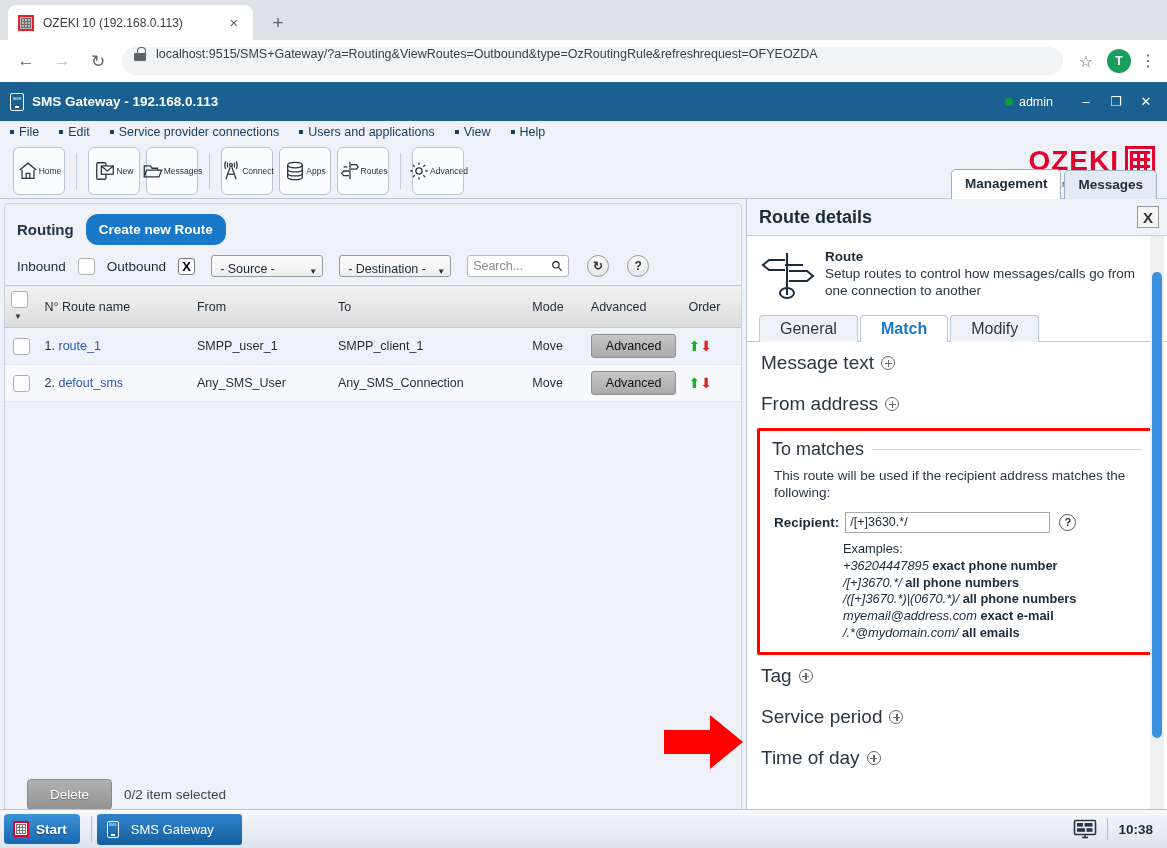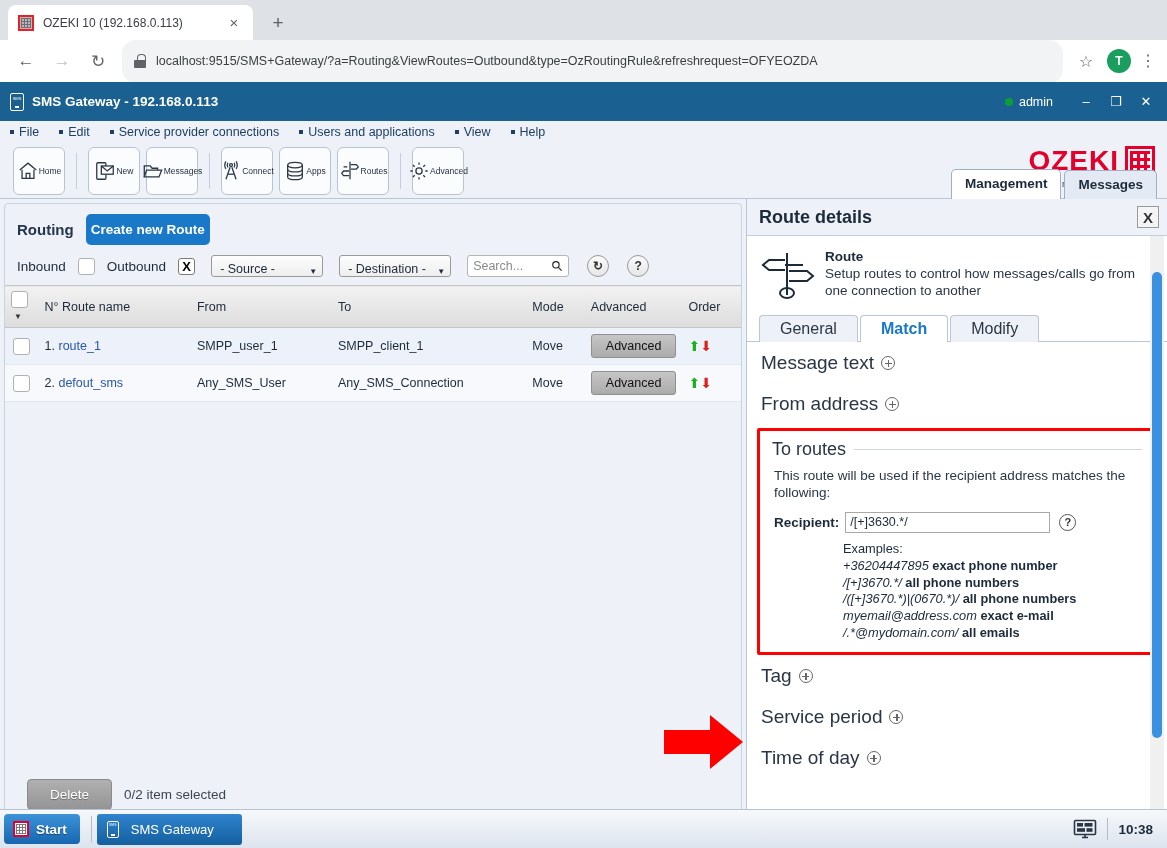--- a/index.html
+++ b/index.html
@@ -49,22 +49,22 @@
     position: absolute; left: 0; top: 40px; width: 1167px; height: 42px;
     background: #fff; display: flex; align-items: center; padding: 0 8px;
   }
   .nav-btn {
     width: 30px; height: 30px; margin: 0 3px; border-radius: 50%;
     display: flex; align-items: center; justify-content: center;
     font-size: 17px; color: #5f6368; cursor: pointer;
   }
   .nav-btn.disabled { color: #bdc1c6; }
   .omnibox {
-    flex: 1 1 auto; height: 43px; background: #f1f3f4; border-radius: 14px;
-    margin: 0 8px 0 6px; display: flex; align-items: center; padding: 0 12px;
+    flex: 1 1 auto; height: 28px; background: #f1f3f4; border-radius: 14px;
+    margin: 0 8px 0 6px; display: flex; padding: 0 12px;
   }
   .lock-icon { width: 12px; height: 14px; margin-right: 10px; position: relative; flex:0 0 12px;}
   .lock-icon::before {
     content:""; position:absolute; left:0; bottom:0; width:12px; height:8px;
     background:#5f6368; border-radius:1px;
   }
   .lock-icon::after {
     content:""; position:absolute; left:2.5px; top:0; width:7px; height:7px;
     border:1.6px solid #5f6368; border-bottom:none; border-radius:4px 4px 0 0;
   }
@@ -155,21 +155,21 @@
   .main-area { position: relative; height: 644px; background: #eef2f8; }
   .left-pane {
     position: absolute; left: 4px; top: 4px; width: 738px; height: 614px;
     background: #eef2f8; border: 1px solid #c8d3e0; border-radius: 4px;
     overflow: hidden;
   }
   .routing-header { display: flex; align-items: center; padding: 10px 12px 6px; }
   .routing-title { font-size: 15px; font-weight: bold; color: #24364d; margin-right: 12px; }
   .btn-primary {
     background: #1978c8; color: #fff; font-size: 13.5px; font-weight: bold;
-    border: none; border-radius: 5px; padding: 8px 5px; cursor: pointer;
+    border: none; border-radius: 12px; padding: 8px 13px; cursor: pointer;
     font-family: "Liberation Sans", sans-serif;
   }
   .filter-row { display: flex; align-items: center; padding: 4px 12px 8px; gap: 12px; }
   .filter-label { font-size: 13.5px; color: #1d2a3a; }
   .cb-square {
     width: 17px; height: 17px; border: 1px solid #b0b0b0; border-radius: 3px;
     background: #fff; cursor: pointer;
   }
   .cb-x {
     width: 17px; height: 17px; border: 1px solid #7a7a7a; border-radius: 3px;
@@ -654,21 +654,21 @@
             <span>Message text</span>
             <span class="plus-circle"></span>
           </div>
           <div class="section-head">
             <span>From address</span>
             <span class="plus-circle"></span>
           </div>
 
           <div class="fieldset-red">
             <div class="fs-legend">
-              <span class="txt">To routes</span>
+              <span class="txt">To matches</span>
               <span class="rule"></span>
             </div>
             <div class="fs-desc">This route will be used if the recipient address matches the following:</div>
             <div class="recipient-row">
               <span class="recipient-lbl">Recipient:</span>
               <input class="recipient-input" type="text" value="/[+]3630.*/" style="">
               <span class="q-circle">?</span>
             </div>
             <div class="examples">
               <div class="ex-title">Examples:</div>

